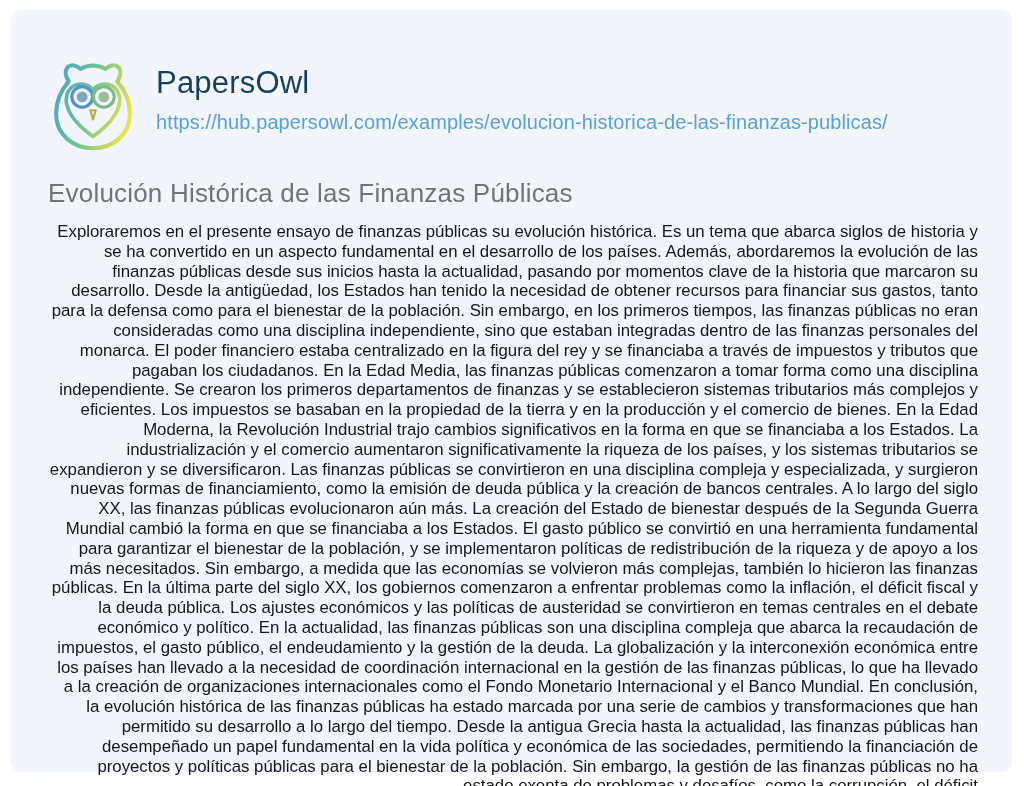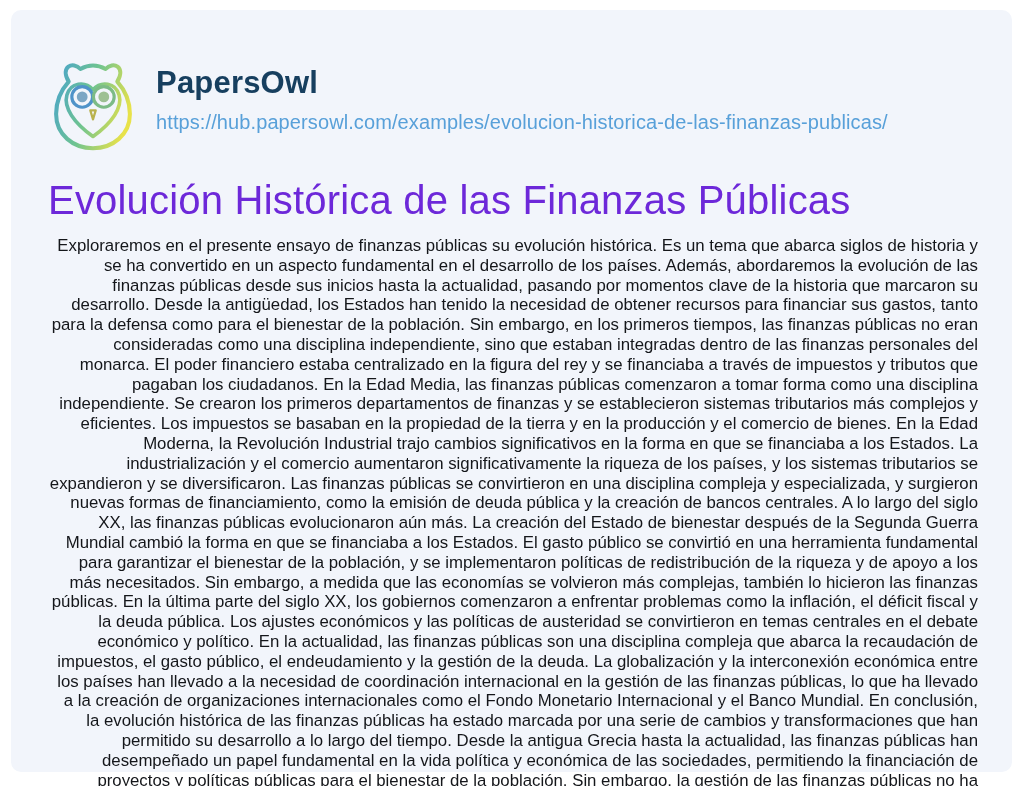--- a/index.html
+++ b/index.html
@@ -28,37 +28,37 @@
   .logo-box {
     width: 90px;
     height: 96px;
     flex: 0 0 auto;
   }
   .brand-col {
     padding-top: 8px;
   }
   .brand-name {
     font-size: 31px;
-    font-weight: bold;
+    font-weight: normal;
     letter-spacing: 0.2px;
     color: #173f5f;
   }
   .brand-url {
     margin-top: 10px;
     font-size: 20px;
     color: #58a0d9;
     text-decoration: none;
     display: inline-block;
     letter-spacing: 0.1px;
   }
   .article-title {
     margin-top: 25px;
-    font-size: 40px;
+    font-size: 26px;
     font-weight: 400;
-    color: #6d28d9;
+    color: #737373;
     letter-spacing: 0.2px;
   }
   .article-body {
     margin-top: 13px;
     width: 930px;
     font-family: Liberation Sans, sans-serif;
     font-size: 16.8px;
     line-height: 19.8px;
     color: #14161a;
     text-align: right;

